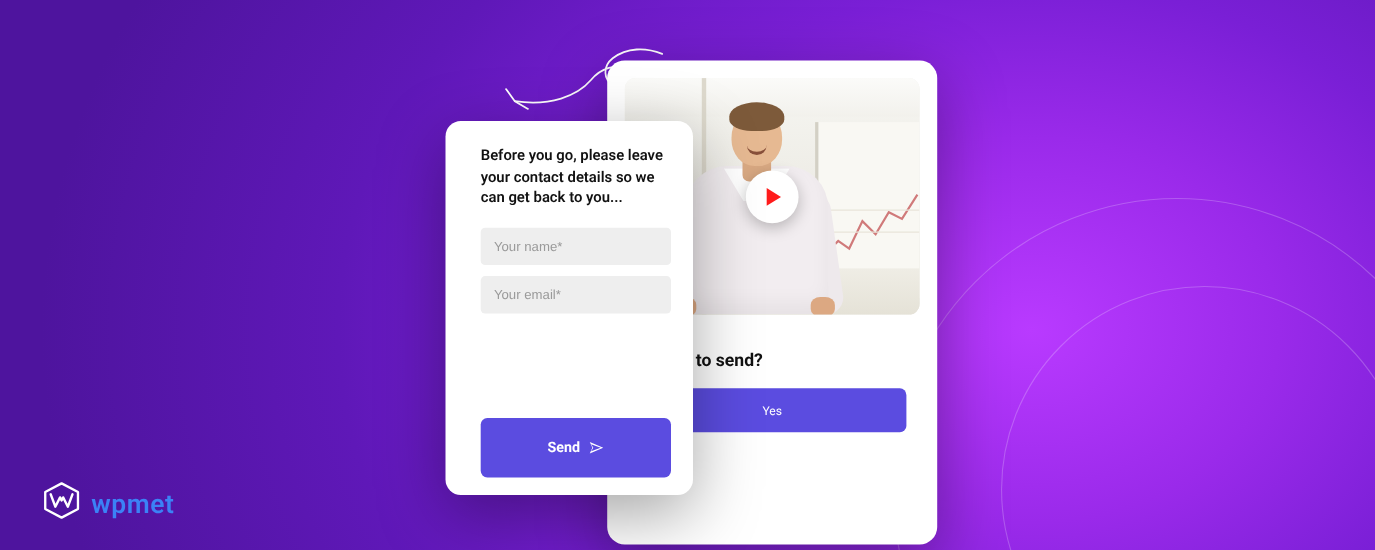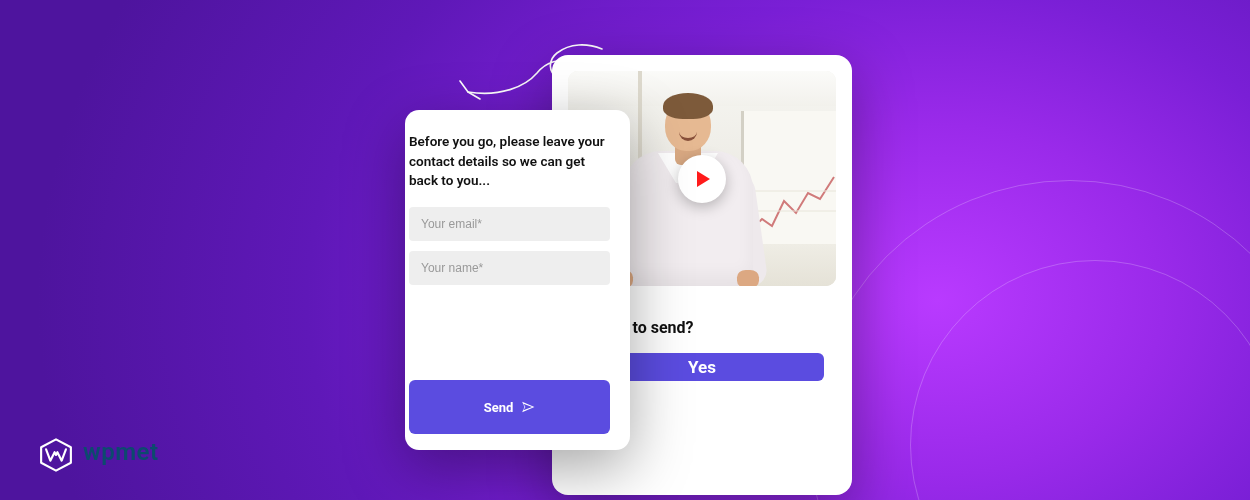--- a/index.html
+++ b/index.html
@@ -21,23 +21,23 @@
     }
     .ring.r1 { width: 520px; height: 520px; right: -80px; bottom: -200px; }
     .ring.r2 { width: 370px; height: 370px; right: -30px; bottom: -130px; }
 
     
     .logo {
       position: absolute;
       left: 39px;
       bottom: 28px;
       display: flex;
-      align-items: flex-start;
+      align-items: flex-end;
       gap: 10px;
-      color: #0c4a6e;
+      color: #3b82f6;
     }
     .logo-mark svg { display:block; }
     .logo-text { font-size: 24px; font-weight: 600; letter-spacing: .5px; }
 
     
     .scribble {
       position: absolute;
       left: 452px;
       top: 37px;
       pointer-events: none;
@@ -115,37 +115,37 @@
     }
     .play-btn .tri{
       width:0; height:0; margin-left:3px;
       border-left:13px solid #ff1b1b; border-top:8px solid transparent; border-bottom:8px solid transparent;
     }
 
     .confirm-block{ padding:32px 12px 0 12px; }
     .confirm-title{ font-size:16px; font-weight:700; color:#111; margin-bottom:16px; margin-left:4px; }
     .btn{
       display:flex; align-items:center; justify-content:center;
-      width:100%; height:28px; border-radius:6px; font-size:17px; font-weight:700;
+      width:100%; height:40px; border-radius:6px; font-size:11px; font-weight:400;
       cursor:pointer; user-select:none;
     }
     .btn-primary{ background:#5b4ce0; color:#fff; margin-bottom:12px; }
     .btn-secondary{ background:#eeeeee; color:#222; }
 
     
     .card-left{
       position:absolute;
       left:405px;
       top:110px;
       width:225px;
       height:340px;
       background:#fff;
       border-radius:14px;
       box-shadow: 0 18px 60px rgba(0,0,0,.35);
-      padding:22px 20px 16px 4px;
+      padding:22px 20px 16px 32px;
       display:flex; flex-direction:column;
     }
     .lead-text{
       font-size:13.5px; line-height:1.45; font-weight:600; color:#111;
       margin-bottom:16px;
     }
     .input{
       width:100%; height:34px; border:none; border-radius:4px;
       background:#eeeeee; padding:0 12px; font-size:12px; color:#555;
       margin-bottom:10px; outline:none;
@@ -201,22 +201,22 @@
   </div>
 
   <div class="confirm-block">
     <div class="confirm-title">Ready to send?</div>
     <div class="btn btn-primary">Yes</div>
   </div>
 </div>
 
 <div class="card-left">
   <div class="lead-text">Before you go, please leave your contact details so we can get back to you...</div>
+  <input class="input" type="text" placeholder="Your name*" style="">
   <input class="input" type="text" placeholder="Your email*" style="">
-  <input class="input" type="text" placeholder="Your name*" style="">
   <div class="spacer"></div>
   <div class="send-btn">
     <span>Send</span>
     <svg width="14" height="14" viewBox="0 0 24 24" fill="#fff">
       <path d="M2 21l21-9L2 3l4 9-4 9zm5.5-9L4 6.5 19 12 4 17.5 7.5 12z"></path>
     </svg>
   </div>
 </div>
 
 <div class="logo">

